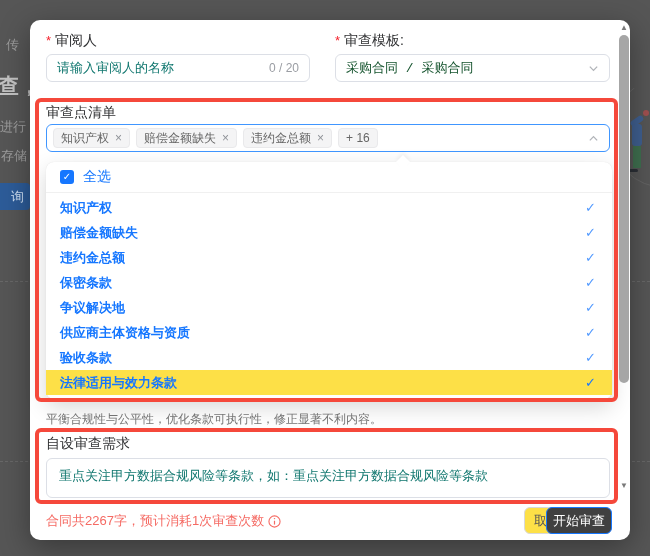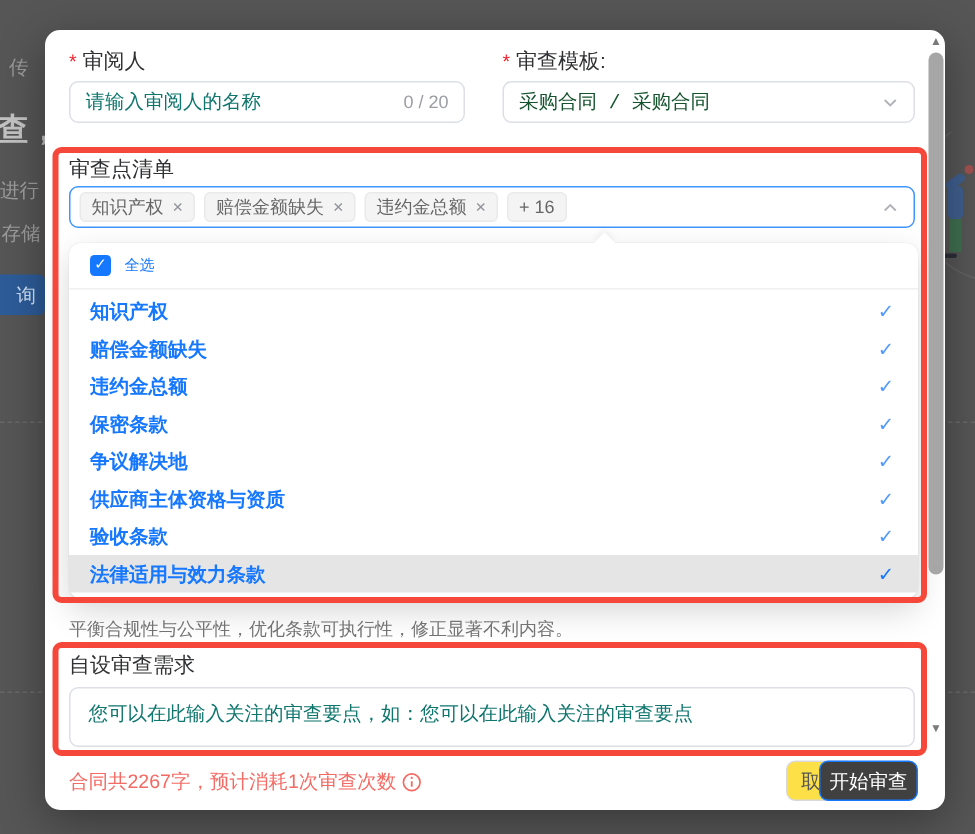--- a/index.html
+++ b/index.html
@@ -62,27 +62,27 @@
 
   
   .dropdown { left:16px; top:142px; width:566px; height:237px; background:#fff; border-radius:8px;
               box-shadow:0 0 1px rgba(0,0,0,.12), 0 8px 22px rgba(0,0,0,.16); }
   .dropdown-arrow { position:absolute; left:352px; top:-5px; width:10px; height:10px; background:#fff;
                     transform:rotate(45deg); box-shadow:-2px -2px 4px rgba(0,0,0,.05); }
   .dd-header { height:31px; display:flex; align-items:center; gap:9px; padding:0 14px;
                border-bottom:1px solid #f0f0f0; }
   .checkbox { width:14px; height:14px; background:#1677ff; border-radius:3px; color:#fff; font-size:10px;
               line-height:14px; text-align:center; }
-  .select-all-label { color:#1677ff; font-size:10px; }
+  .select-all-label { color:#1677ff; font-size:14px; }
   .dd-options { padding-top:2px; }
   .dd-option { height:25px; display:flex; align-items:center; padding:0 16px 0 14px; }
   .dd-option .opt-label { flex:1; color:#1677ff; font-size:13px; font-weight:600; white-space:nowrap; }
   .dd-option .check-icon { color:#1677ff; font-size:13px; opacity:.75; }
   .dd-option .check-icon::before { content:"✓"; }
-  .dd-option.highlighted { background:#e5e5e5; }
+  .dd-option.highlighted { background:#fde047; }
   .dd-option.highlighted .check-icon { opacity:1; }
 
   .template-desc { left:16px; top:391px; width:540px; font-size:12px; color:#737373; white-space:nowrap; overflow:hidden; }
 
   
   .custom-title { left:16px; top:415px; }
   .textarea-box { left:16px; top:438px; width:564px; height:40px; border:1px solid #dcdfe6; border-radius:6px;
                   padding:8px 12px; background:#fff; }
 
   
@@ -211,21 +211,21 @@
         <span class="opt-label">法律适用与效力条款</span>
         <span class="check-icon"></span>
       </div>
     </div>
   </div>
 
   <div class="abs template-desc">平衡合规性与公平性，优化条款可执行性，修正显著不利内容。</div>
 
   <div class="abs field-label custom-title">自设审查需求</div>
   <div class="abs textarea-box">
-    <span class="placeholder">您可以在此输入关注的审查要点，如：您可以在此输入关注的审查要点</span>
+    <span class="placeholder">重点关注甲方数据合规风险等条款，如：重点关注甲方数据合规风险等条款</span>
   </div>
 
   <div class="abs usage-note">
     <span>合同共2267字，预计消耗1次审查次数</span>
     <span class="info-icon">
       <svg width="13" height="13" viewBox="0 0 14 14">
           <circle cx="7" cy="7" r="6" fill="none" stroke="#f56a63" stroke-width="1.2"></circle>
           <line x1="7" y1="6.2" x2="7" y2="10.3" stroke="#f56a63" stroke-width="1.3"></line>
           <circle cx="7" cy="3.9" r="0.8" fill="#f56a63"></circle>
         </svg>

